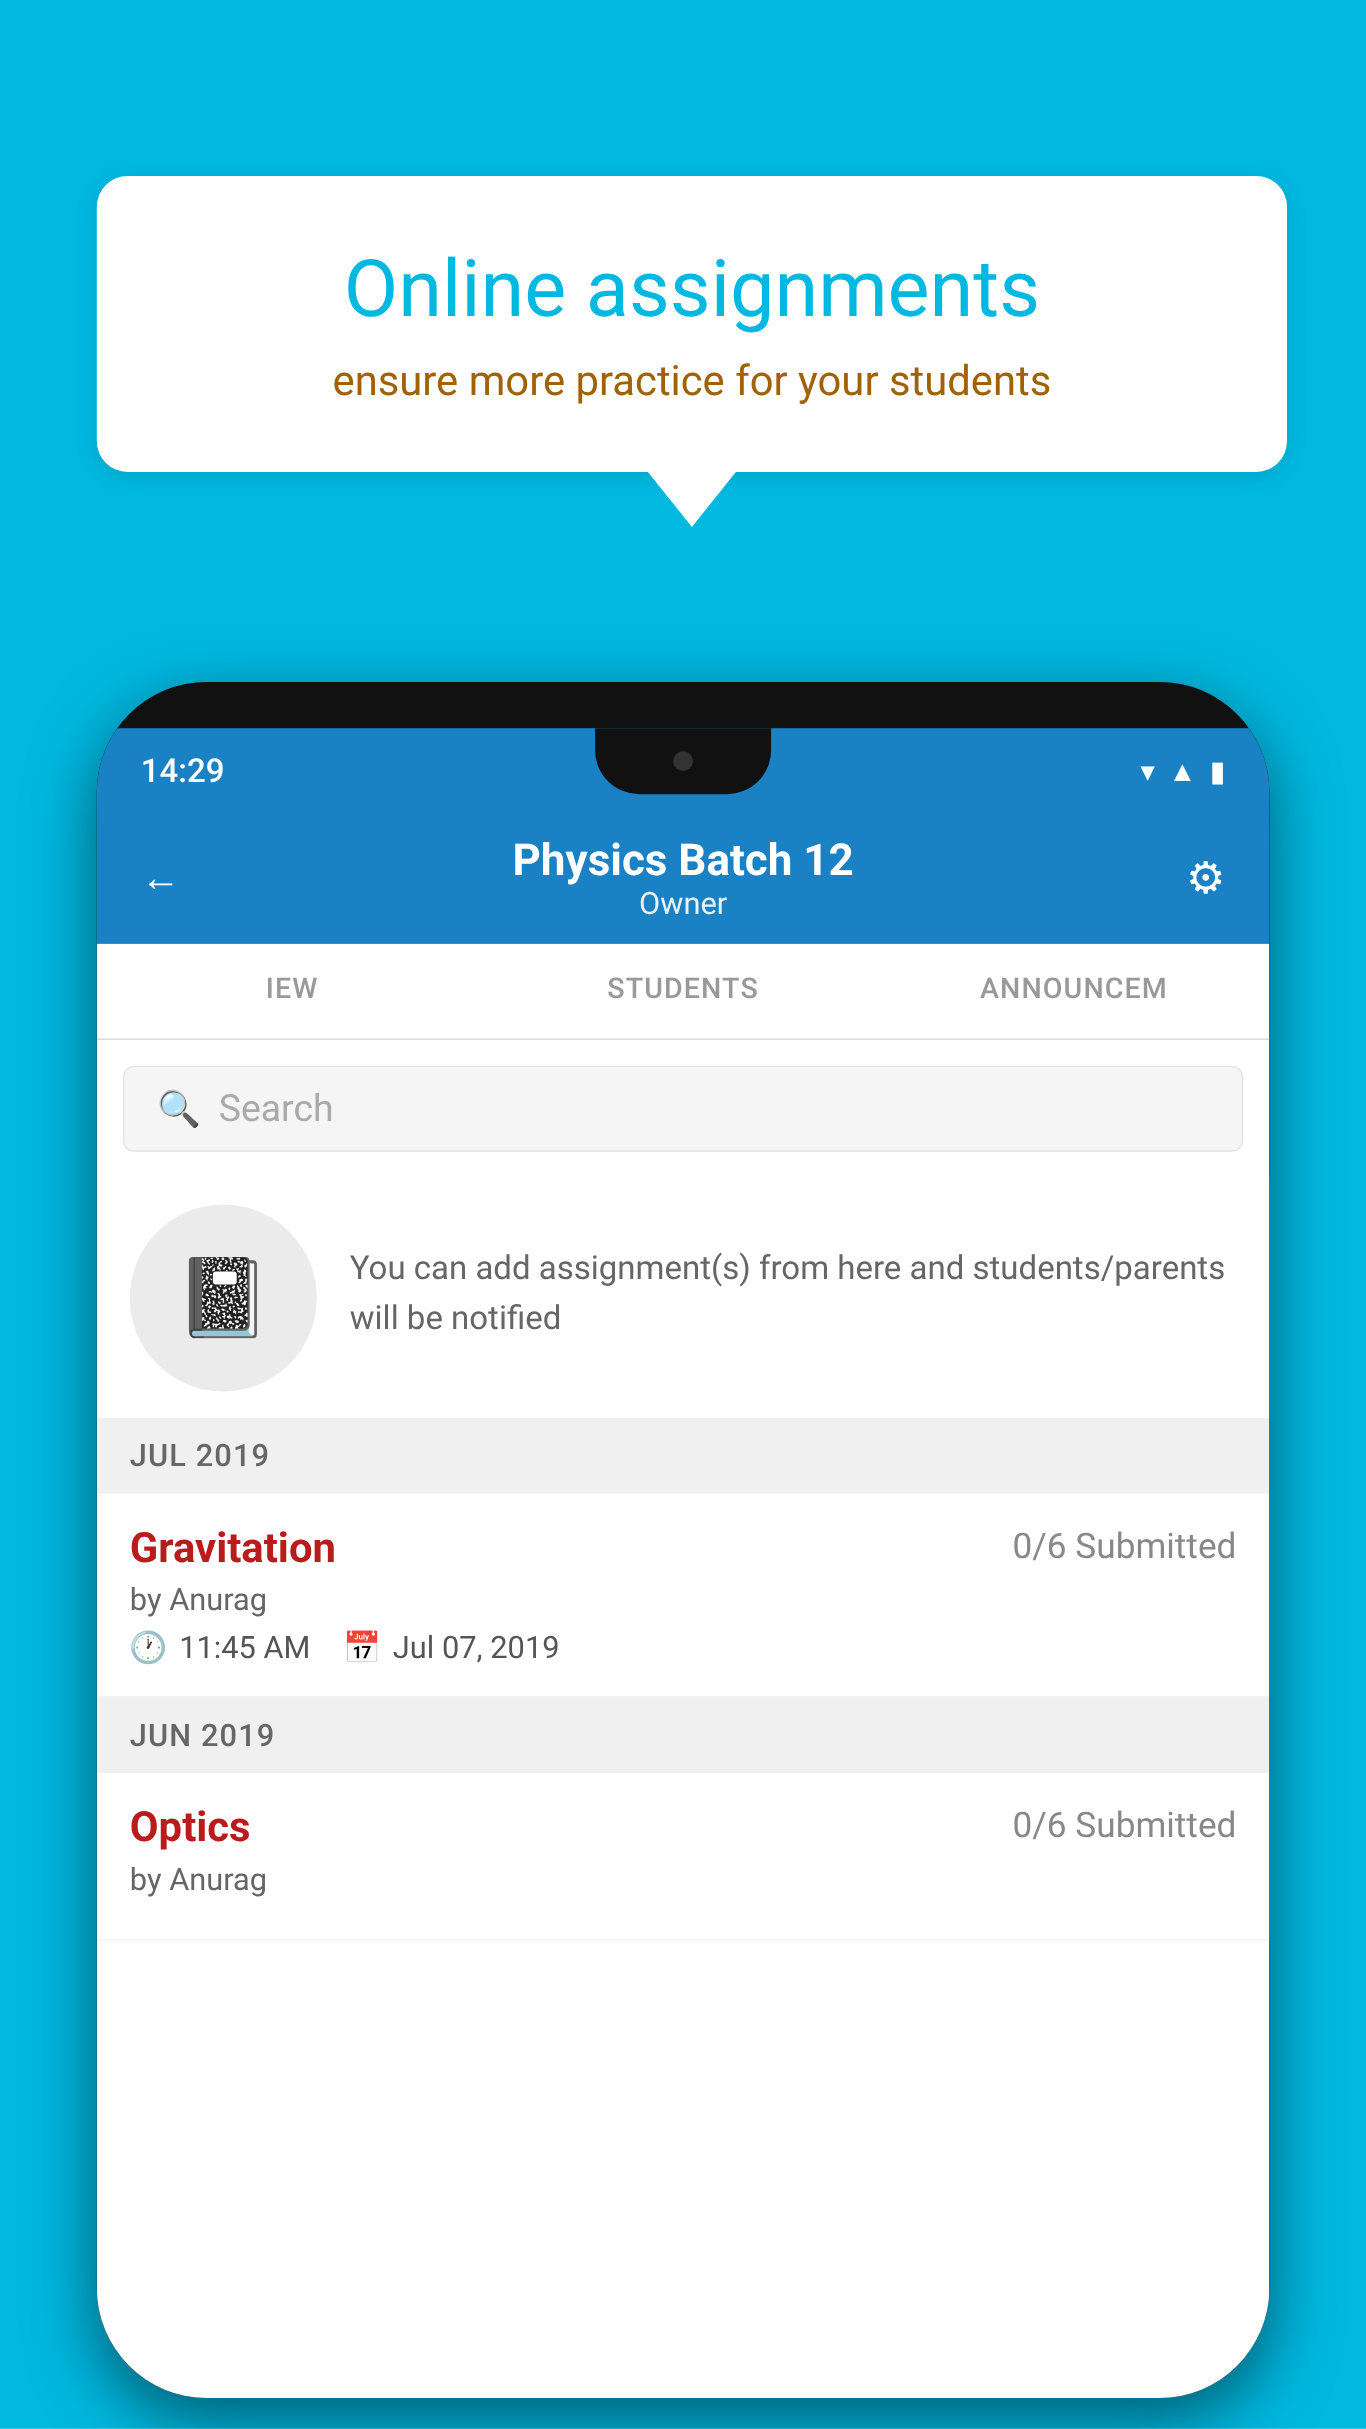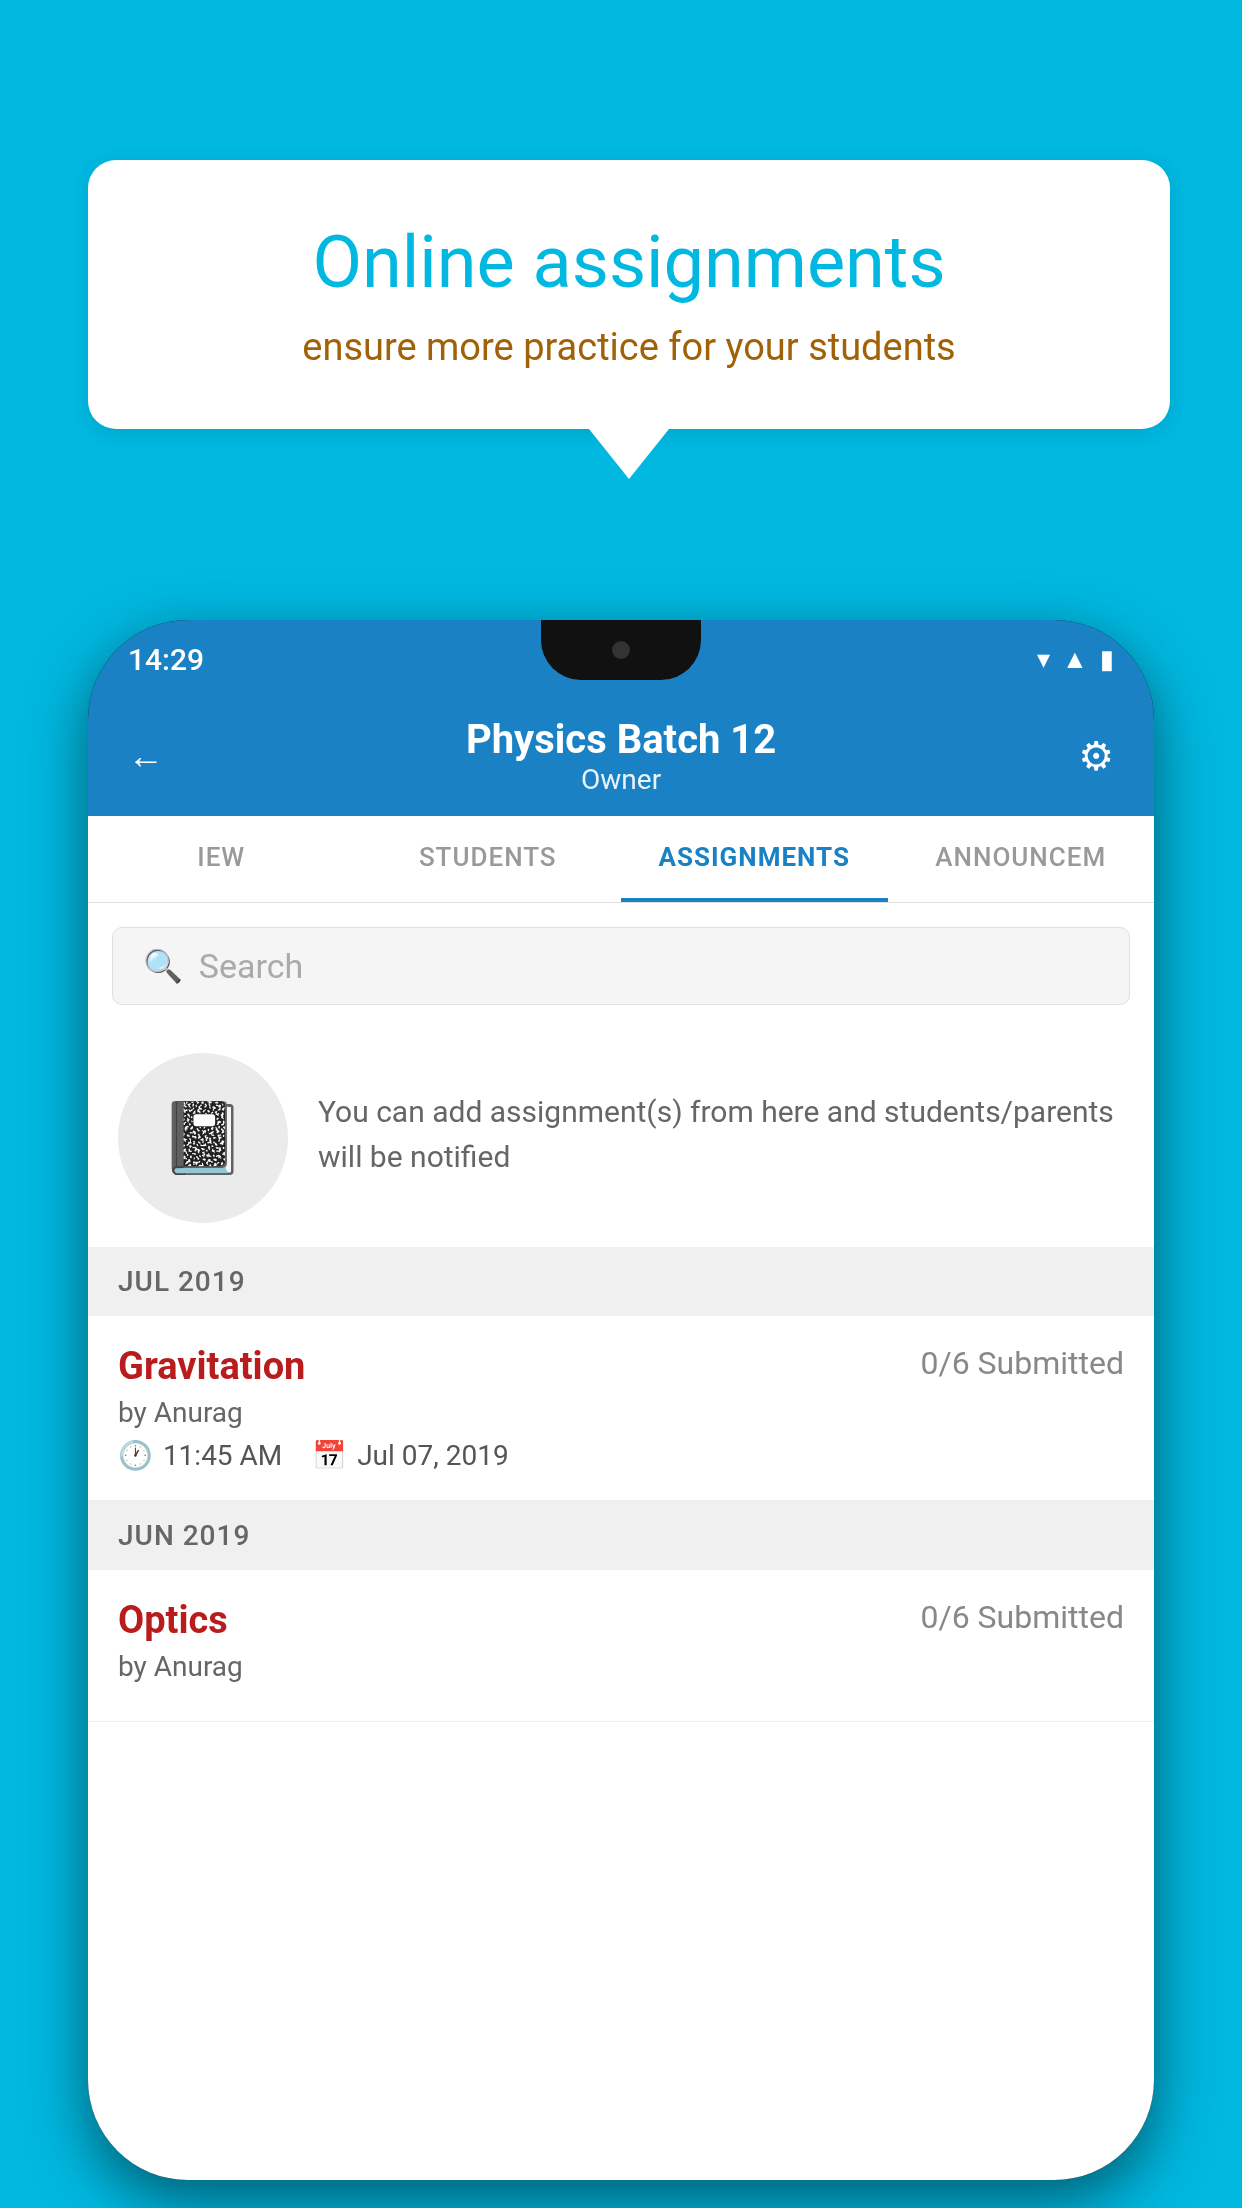--- a/index.html
+++ b/index.html
@@ -69,20 +69,21 @@
     }
 
     .phone-notch-bar {
       background: #1a82c4;
       height: 78px;
       display: flex;
       align-items: center;
       justify-content: space-between;
       padding: 0 40px;
       position: relative;
+      margin-top: 42px;
     }
 
     .phone-notch-bar .time {
       color: white;
       font-size: 30px;
       font-weight: 500;
     }
 
     .notch-cutout {
       position: absolute;
@@ -344,21 +345,20 @@
     <div class="header-title-wrap">
       <div class="header-title">Physics Batch 12</div>
       <div class="header-subtitle">Owner</div>
     </div>
     <span class="settings-icon">⚙</span>
   </div>
 
   <div class="tabs-bar">
     <div class="tab-item">IEW</div>
     <div class="tab-item">STUDENTS</div>
-    <div class="tab-item active">ASSIGNMENTS</div>
     <div class="tab-item">ANNOUNCEM</div>
   </div>
 
   <div class="content-area">
 
     <div class="search-bar">
       <span class="search-icon-wrap">🔍</span>
       <span class="search-placeholder">Search</span>
     </div>
 

